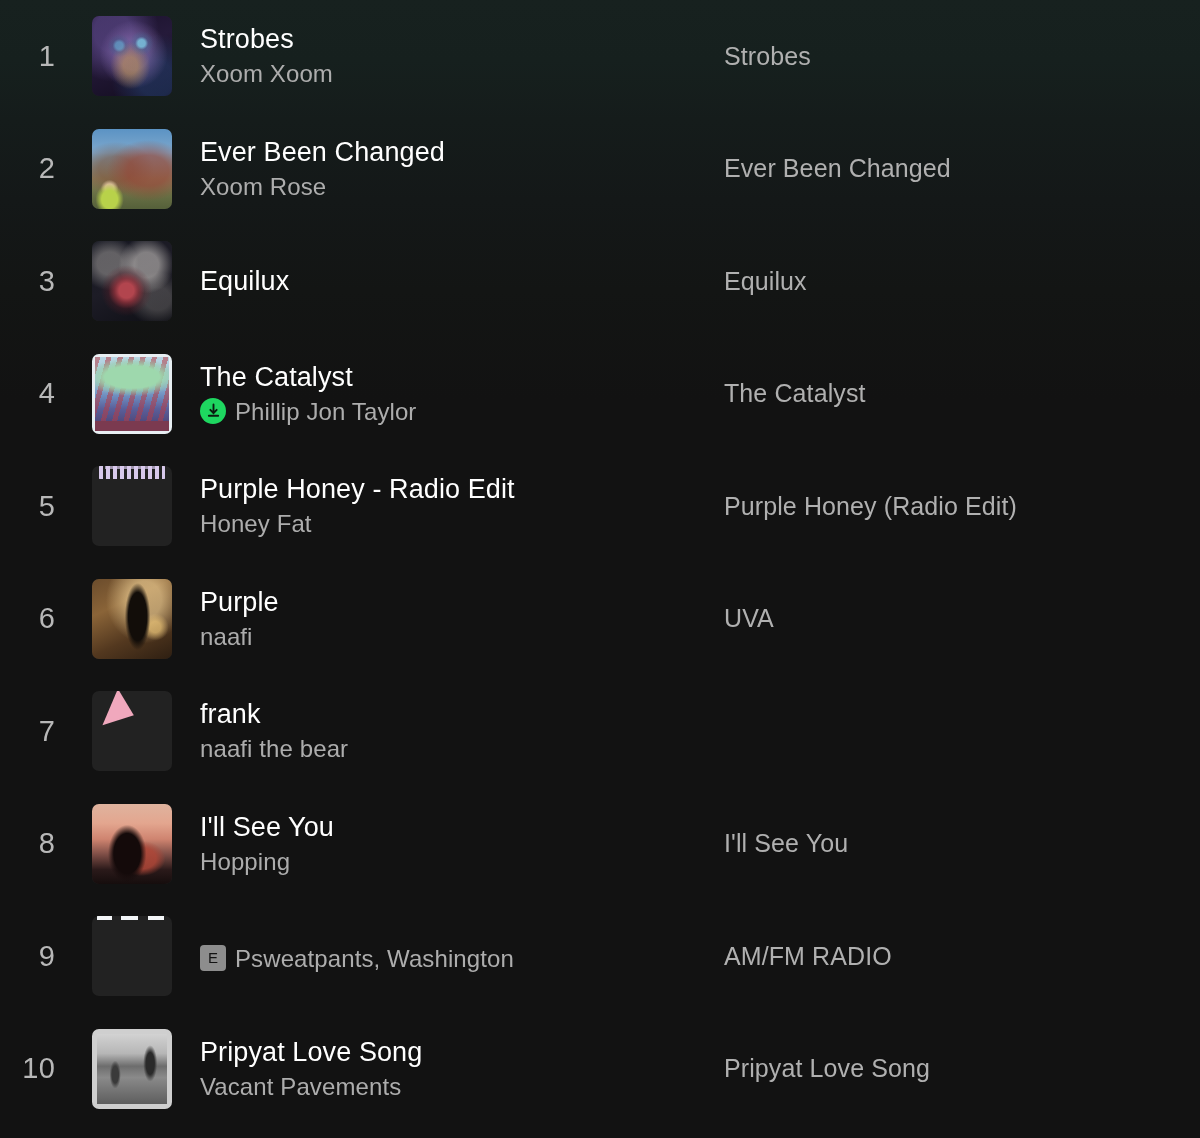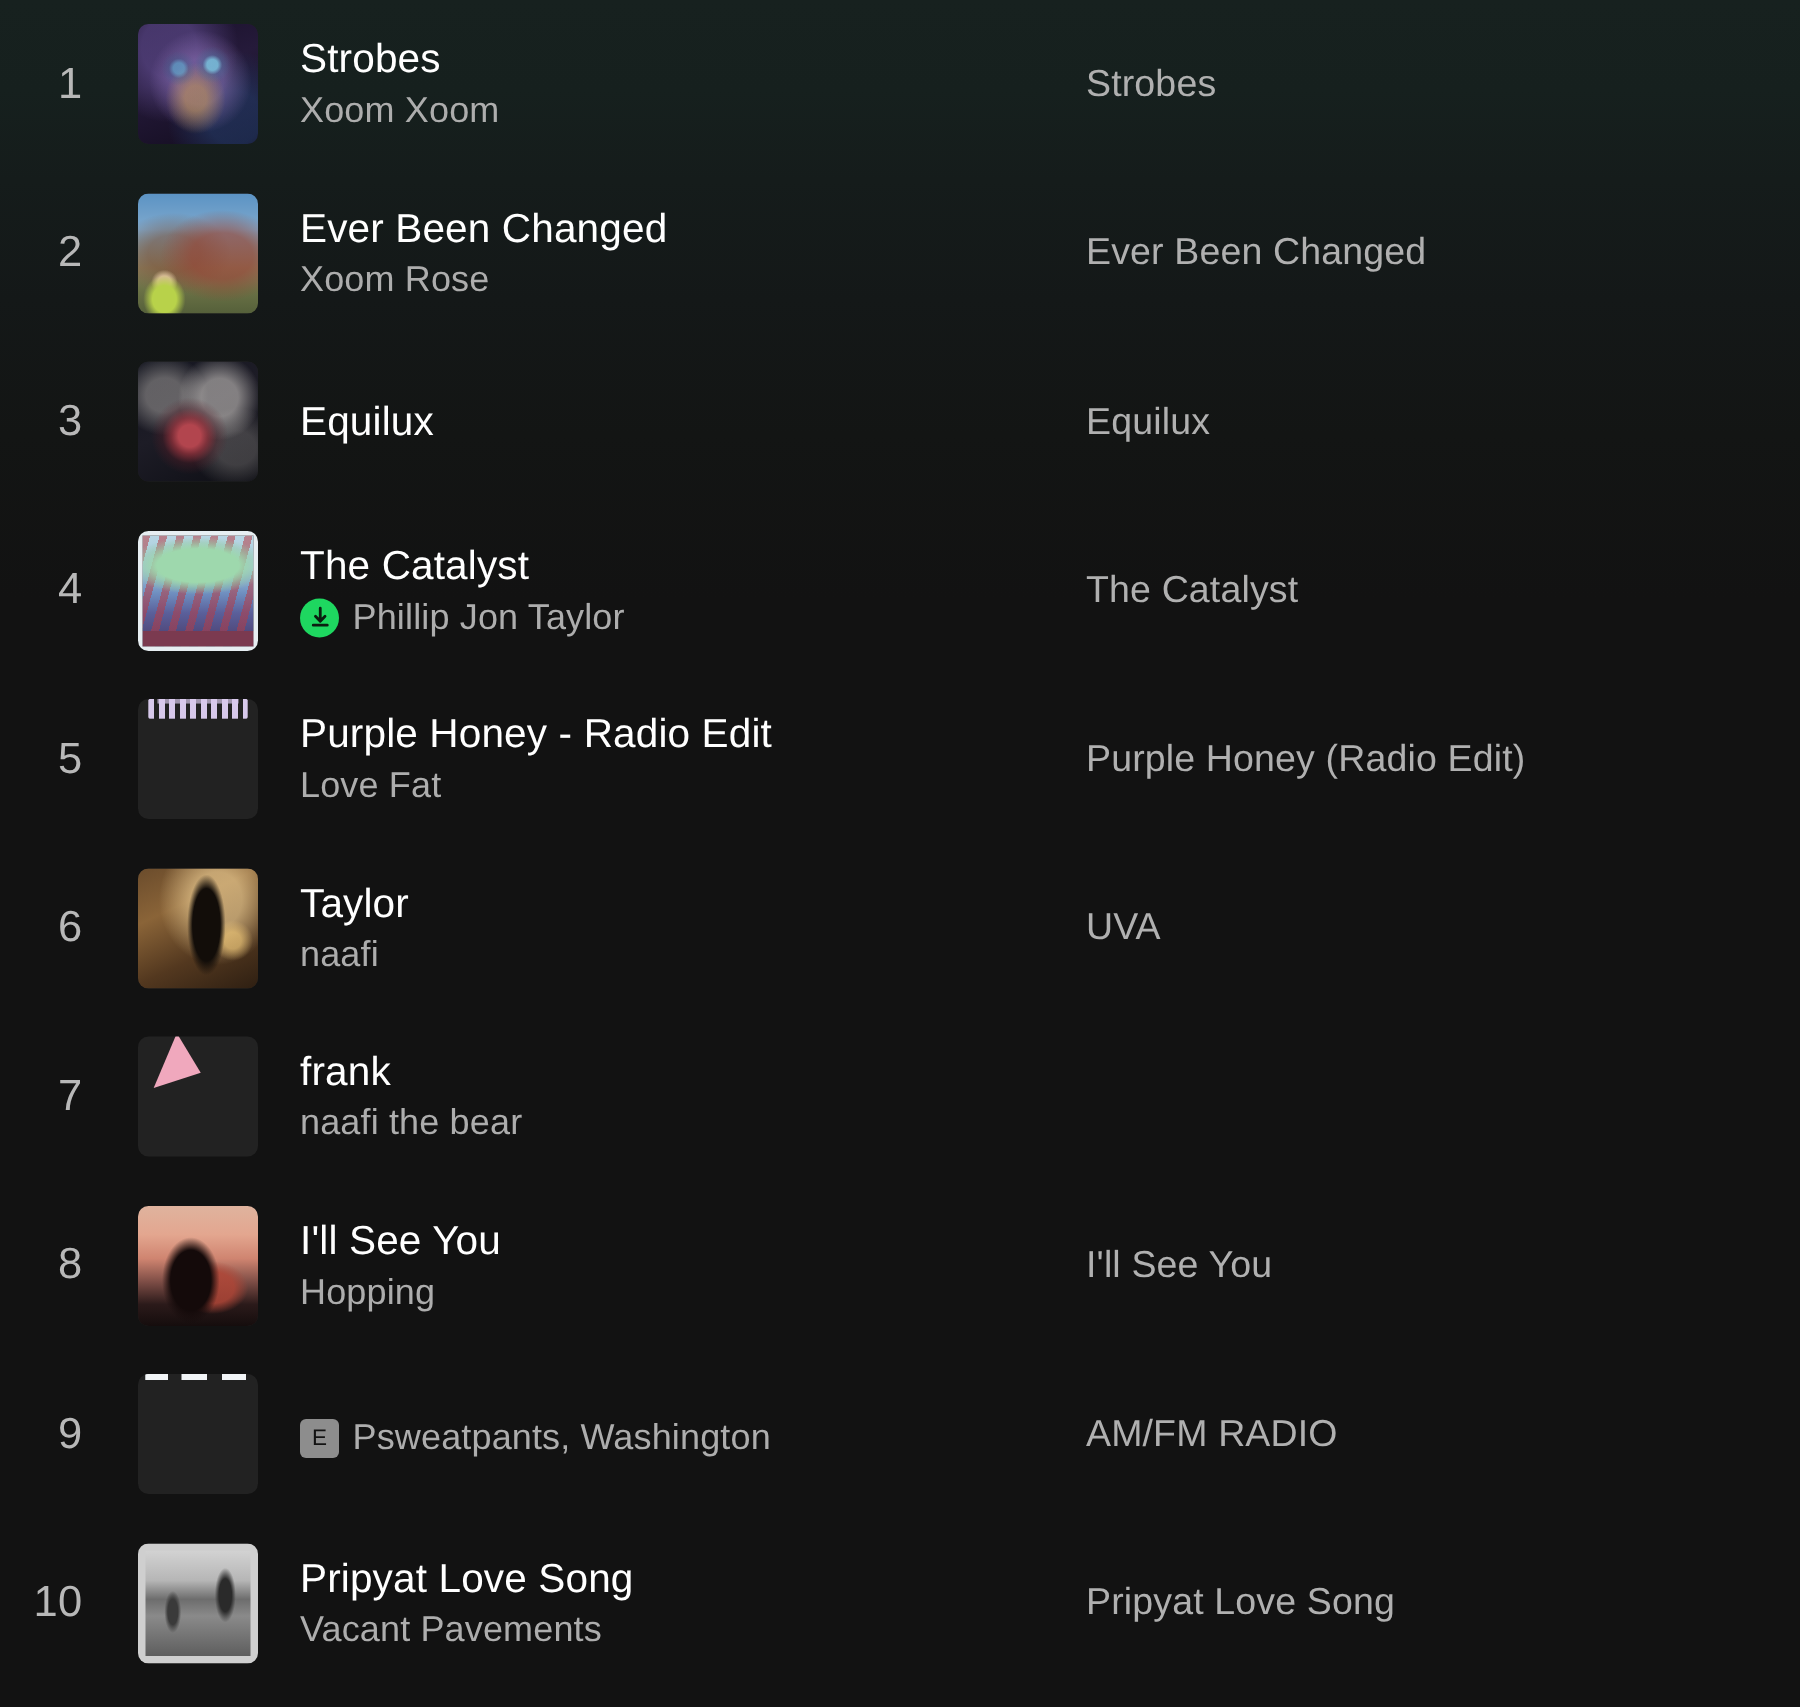--- a/index.html
+++ b/index.html
@@ -86,21 +86,21 @@
     font-size: 27px;
     font-weight: 400;
     color: #ffffff;
     line-height: 1.16;
     letter-spacing: 0.1px;
     white-space: nowrap;
   }
 
   .subline {
     display: flex;
-    align-items: center;
+    align-items: flex-start;
     margin-top: 5px;
     gap: 9px;
   }
 
   .artist {
     font-size: 24px;
     font-weight: 400;
     color: #adadad;
     line-height: 1.16;
     letter-spacing: 0.1px;
@@ -374,32 +374,32 @@
           <div class="art art-purplehoney">
             <div class="ph-tiny ph-t1"></div>
             <div class="ph-line ph-l1"></div>
             <div class="ph-line ph-l2"></div>
             <div class="ph-tiny ph-t2"></div>
           </div>
         </div>
         <div class="meta">
           <div class="title">Purple Honey - Radio Edit</div>
           <div class="subline">
-            <span class="artist">Love Fat</span>
+            <span class="artist">Honey Fat</span>
           </div>
         </div>
         <div class="album">Purple Honey (Radio Edit)</div>
       </div>
       <div class="track-row">
         <div class="rank">6</div>
         <div class="art-wrap">
           <div class="art art-hopping"></div>
         </div>
         <div class="meta">
-          <div class="title">Taylor</div>
+          <div class="title">Purple</div>
           <div class="subline">
             <span class="artist">naafi</span>
           </div>
         </div>
         <div class="album">UVA</div>
       </div>
       <div class="track-row">
         <div class="rank">7</div>
         <div class="art-wrap">
           <div class="art art-frank">

